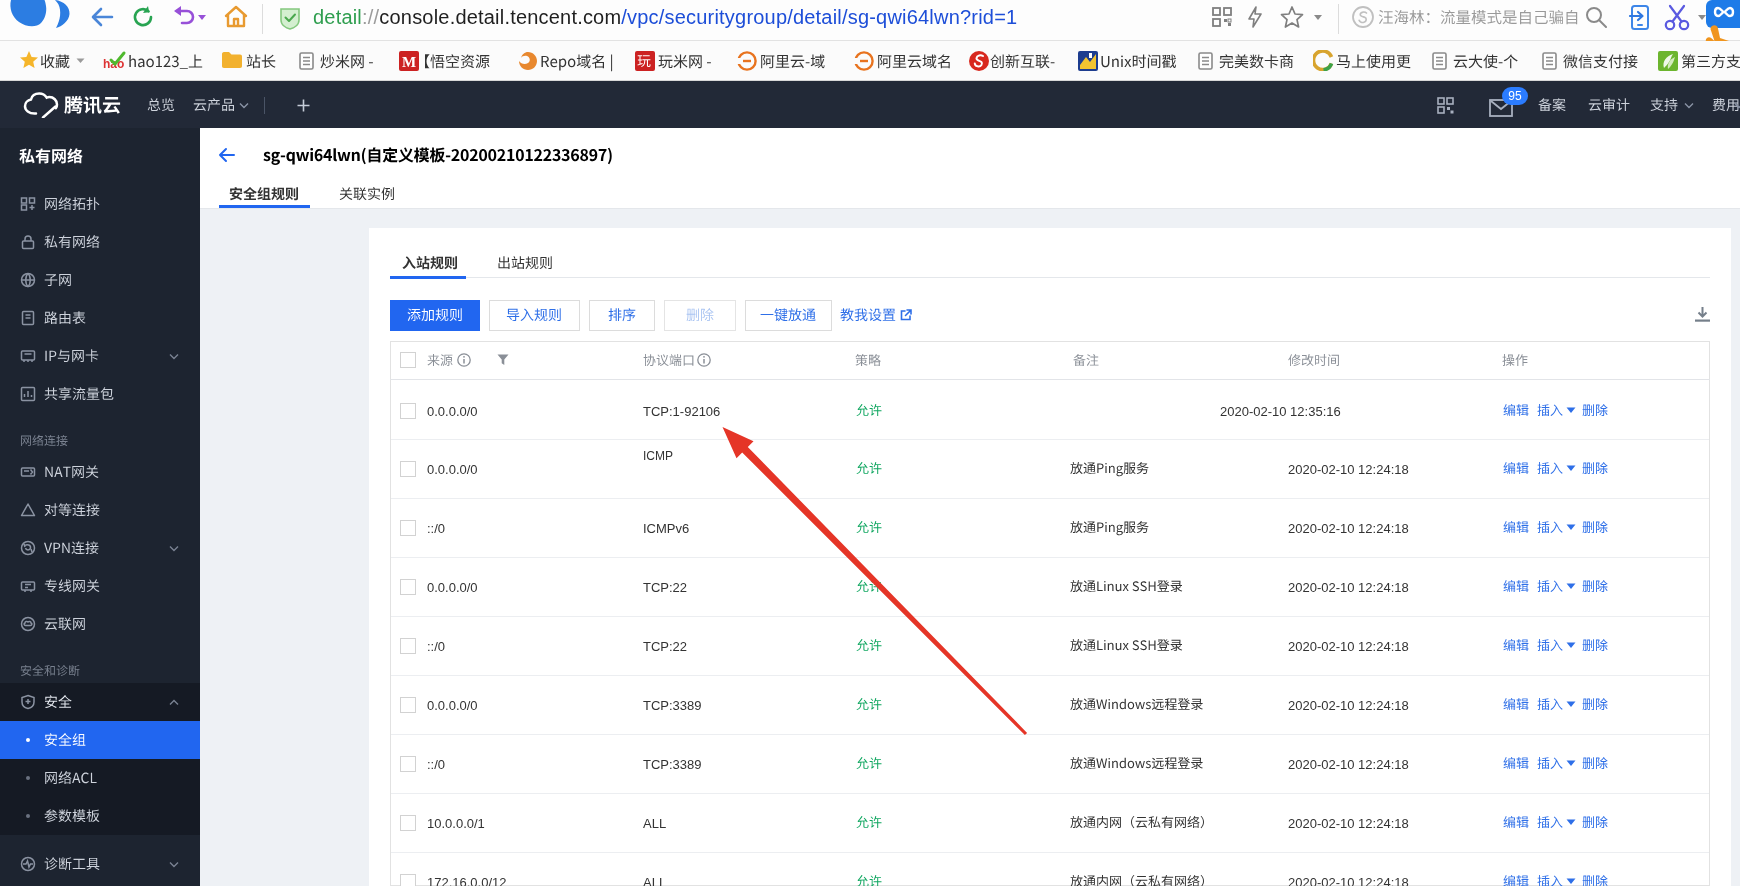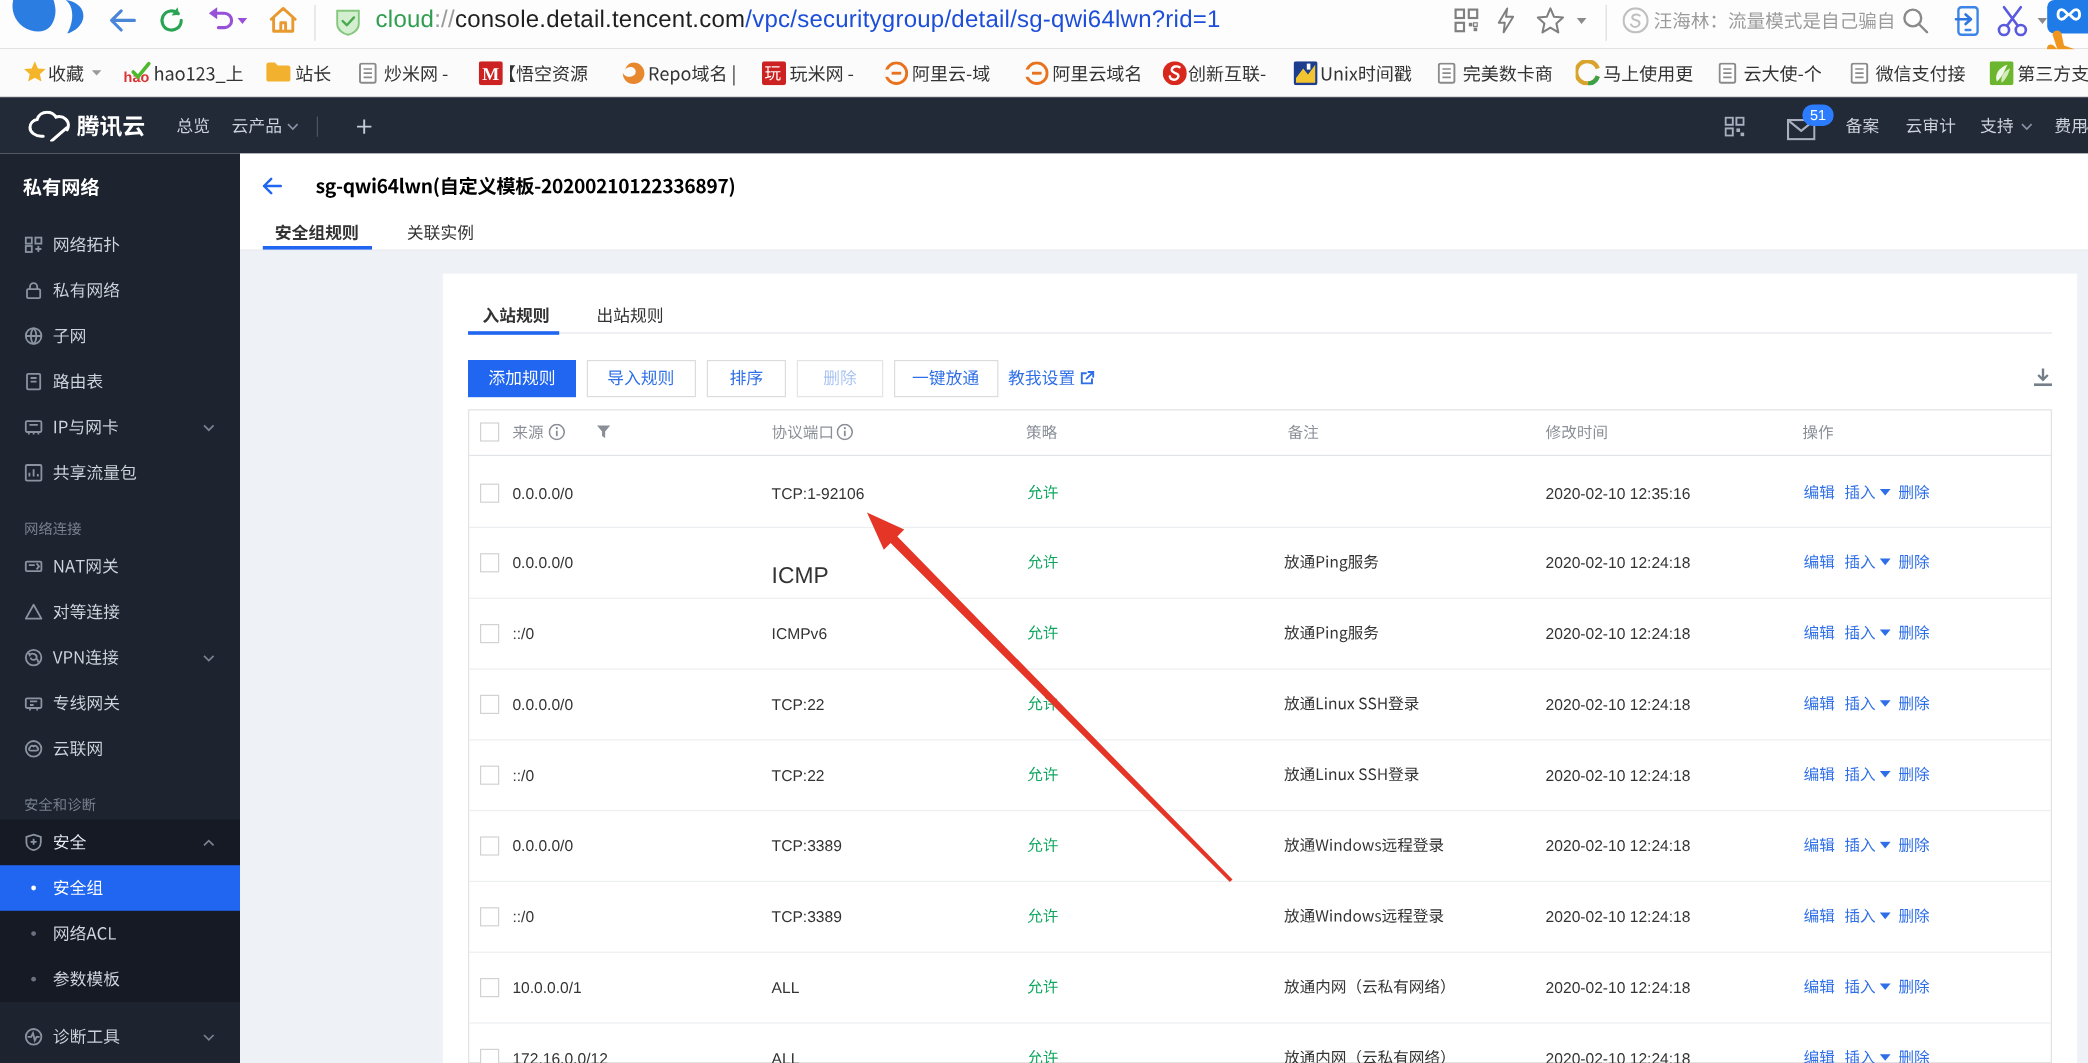--- a/index.html
+++ b/index.html
@@ -26,21 +26,21 @@
     <path d="M1 1 L5 6 L9 1 Z" fill="#9750d8"></path>
   </svg>
 <svg class="a" style="left:223px;top:4px;" width="26" height="26" viewBox="0 0 26 26">
     <path d="M3 12 L13 3 L23 12 M5 10.5 V22 H21 V10.5 M11 22 V15 H15 V22" stroke="#e89a30" stroke-width="2.4" fill="none" stroke-linejoin="round" stroke-linecap="round"></path>
   </svg>
 <div class="a" style="left:262px;top:4px;width:1px;height:30px;background:#dcdcdc"></div>
 <svg class="a" style="left:279px;top:7px;" width="22" height="23" viewBox="0 0 22 23">
     <path d="M2 2 H20 V13 C20 18 15 21 11 22 C7 21 2 18 2 13 Z" fill="#d4efd0" stroke="#84c87e" stroke-width="1.6"></path>
     <path d="M6.5 10.5 L10 14 L16 7.5" stroke="#4aa84e" stroke-width="2" fill="none" stroke-linecap="round" stroke-linejoin="round"></path>
   </svg>
-<div class="lat" style="left:313px;top:17px;transform:translateY(-50%);font-size:20px;letter-spacing:0.2px"><span style="color:#2f9e4f">cloud</span><span style="color:#9b9b9b">://</span><span style="color:#1f1f1f">console.detail.tencent.com</span><span style="color:#1d4ed8">/vpc/securitygroup/detail/sg-qwi64lwn?rid=1</span></div>
+<div class="lat" style="left:313px;top:17px;transform:translateY(-50%);font-size:20px;letter-spacing:0.2px"><span style="color:#2f9e4f">detail</span><span style="color:#9b9b9b">://</span><span style="color:#1f1f1f">console.detail.tencent.com</span><span style="color:#1d4ed8">/vpc/securitygroup/detail/sg-qwi64lwn?rid=1</span></div>
 <svg class="a" style="left:1211px;top:6px;" width="22" height="22" viewBox="0 0 22 22">
     <g stroke="#7f7f7f" stroke-width="1.8" fill="none">
       <rect x="2" y="2" width="7" height="7"></rect>
       <rect x="13" y="2" width="7" height="7"></rect>
       <rect x="2" y="13" width="7" height="7"></rect>
     </g>
     <rect x="13" y="13" width="3" height="3" fill="#7f7f7f"></rect>
     <rect x="17" y="17" width="3" height="3" fill="#7f7f7f"></rect>
     <rect x="17" y="13" width="3" height="3" fill="none" stroke="#7f7f7f"></rect>
   </svg>
@@ -235,21 +235,21 @@
       <rect x="10" y="1" width="6" height="6"></rect>
       <rect x="1" y="10" width="6" height="6"></rect>
     </g>
     <rect x="10" y="10" width="3" height="3" fill="#a8b0bf"></rect>
     <rect x="13.5" y="13.5" width="3" height="3" fill="#a8b0bf"></rect>
   </svg>
 <svg class="a" style="left:1489px;top:99px;" width="24" height="18" viewBox="0 0 24 18">
     <rect x="1" y="1" width="22" height="16" stroke="#a8b0bf" stroke-width="1.8" fill="none"></rect>
     <path d="M2 2 L12 10 L22 2" stroke="#a8b0bf" stroke-width="1.8" fill="none"></path>
   </svg>
-<div class="a" style="left:1502px;top:87px;width:26px;height:18px;border-radius:9px;background:#2b7cff;color:#fff;font-size:12px;text-align:center;line-height:18px;font-family:'Liberation Sans'">51</div>
+<div class="a" style="left:1502px;top:87px;width:26px;height:18px;border-radius:9px;background:#2b7cff;color:#fff;font-size:12px;text-align:center;line-height:18px;font-family:'Liberation Sans'">95</div>
 <svg style="position:absolute;left:1538px;top:96px;overflow:visible" width="28" height="18" viewBox="0 -14 28 18">
     <path fill="#ced3dc" d="M9.6 -9.6C8.9 -8.9 8 -8.3 7 -7.8C6 -8.2 5.2 -8.8 4.6 -9.5L4.8 -9.6ZM5.2 -11.8C4.5 -10.6 3.1 -9.2 1.1 -8.2C1.3 -8.1 1.6 -7.7 1.8 -7.5C2.6 -7.9 3.3 -8.3 3.9 -8.8C4.4 -8.2 5.1 -7.7 5.9 -7.3C4.2 -6.6 2.2 -6.1 0.4 -5.8C0.6 -5.6 0.8 -5.1 0.9 -4.8C2.9 -5.2 5.1 -5.8 7 -6.7C8.7 -5.8 10.8 -5.3 13 -5.0C13.1 -5.3 13.4 -5.7 13.6 -6.0C11.6 -6.2 9.7 -6.6 8.1 -7.3C9.4 -8.1 10.6 -9 11.3 -10.2L10.6 -10.6L10.4 -10.6H5.6C5.9 -10.9 6.1 -11.2 6.3 -11.6ZM3.5 -1.8H6.4V-0.3H3.5ZM3.5 -2.7V-4.1H6.4V-2.7ZM10.4 -1.8V-0.3H7.5V-1.8ZM10.4 -2.7H7.5V-4.1H10.4ZM2.4 -5.0V1.1H3.5V0.7H10.4V1.1H11.6V-5.0ZM14.7 -3.2V-2.3H19.6C18.4 -1.2 16.3 -0.3 14.5 0.1C14.7 0.3 15 0.7 15.1 0.9C17.1 0.4 19.1 -0.7 20.4 -2.0V1.1H21.5V-2.0C22.8 -0.7 25 0.4 26.9 1.0C27.1 0.7 27.4 0.3 27.6 0.1C25.7 -0.3 23.7 -1.2 22.4 -2.3H27.3V-3.2H21.5V-4.4H20.4V-3.2ZM20 -11.5 20.5 -10.7H15.1V-8.7H16.1V-9.8H25.9V-8.7H27.0V-10.7H21.6C21.4 -11.1 21.2 -11.5 20.9 -11.8ZM23.3 -7.5C22.8 -6.9 22.2 -6.4 21.3 -6.0C20.3 -6.2 19.3 -6.4 18.3 -6.5C18.6 -6.8 18.9 -7.1 19.3 -7.5ZM16.7 -6.0C17.8 -5.8 18.8 -5.6 19.9 -5.4C18.5 -5.1 16.8 -4.8 14.9 -4.7C15 -4.5 15.2 -4.2 15.2 -3.9C17.8 -4.1 19.9 -4.4 21.5 -5.1C23.3 -4.7 24.8 -4.3 26 -3.8L26.8 -4.6C25.7 -4.9 24.3 -5.3 22.7 -5.7C23.4 -6.2 24 -6.8 24.4 -7.5H27.2V-8.3H20.0C20.3 -8.7 20.6 -9 20.8 -9.3L19.9 -9.6C19.6 -9.2 19.3 -8.8 18.9 -8.3H14.9V-7.5H18.2C17.7 -6.9 17.1 -6.4 16.7 -6.0Z"></path>
   </svg>
 <svg style="position:absolute;left:1588px;top:96px;overflow:visible" width="42" height="18" viewBox="0 -14 42 18">
     <path fill="#ced3dc" d="M2.3 -10.6V-9.6H11.8V-10.6ZM2 0.6C2.5 0.4 3.4 0.3 11.1 -0.3C11.4 0.2 11.7 0.7 11.9 1.2L12.9 0.6C12.2 -0.7 10.8 -2.8 9.6 -4.4L8.7 -3.9C9.2 -3.1 9.9 -2.2 10.4 -1.3L3.4 -0.8C4.5 -2.1 5.7 -3.9 6.6 -5.6H13.2V-6.7H0.8V-5.6H5.1C4.2 -3.8 3.1 -2.1 2.7 -1.6C2.2 -1 1.9 -0.6 1.6 -0.6C1.7 -0.2 1.9 0.4 2 0.6ZM20 -11.6C20.2 -11.2 20.5 -10.7 20.6 -10.3H15.2V-8.0H16.2V-9.3H25.7V-8.0H26.8V-10.3H21.6L21.8 -10.3C21.7 -10.7 21.4 -11.4 21.1 -11.9ZM17 -4.1H20.4V-2.5H17.0ZM17 -5.0V-6.5H20.4V-5.0ZM24.9 -4.1V-2.5H21.5V-4.1ZM24.9 -5.0H21.5V-6.5H24.9ZM20.4 -8.8V-7.4H16.0V-0.8H17.0V-1.5H20.4V1.1H21.5V-1.5H24.9V-0.8H26.0V-7.4H21.5V-8.8ZM29.9 -10.8C30.7 -10.2 31.7 -9.2 32.1 -8.6L32.8 -9.4C32.4 -10 31.4 -10.9 30.6 -11.5ZM28.6 -7.4V-6.3H30.9V-1.3C30.9 -0.7 30.4 -0.3 30.2 -0.1C30.4 0.1 30.6 0.6 30.7 0.9C31 0.6 31.4 0.3 34 -1.6C33.9 -1.8 33.7 -2.3 33.7 -2.5L31.9 -1.4V-7.4ZM36.8 -11.7V-7.1H33.2V-6.0H36.8V1.1H37.9V-6.0H41.4V-7.1H37.9V-11.7Z"></path>
   </svg>
 <svg style="position:absolute;left:1650px;top:96px;overflow:visible" width="28" height="18" viewBox="0 -14 28 18">
     <path fill="#ced3dc" d="M6.4 -11.8V-9.6H1.1V-8.6H6.4V-6.4H1.7V-5.4H3.2L2.9 -5.3C3.7 -3.8 4.7 -2.5 6 -1.5C4.4 -0.7 2.5 -0.2 0.5 0.1C0.7 0.4 1 0.8 1.1 1.1C3.2 0.7 5.2 0.1 7 -0.9C8.6 0.1 10.6 0.7 12.8 1.0C13 0.8 13.3 0.3 13.5 0.0C11.4 -0.2 9.6 -0.8 8.1 -1.5C9.7 -2.6 10.9 -4.1 11.7 -6.0L11 -6.5L10.8 -6.4H7.5V-8.6H12.9V-9.6H7.5V-11.8ZM4 -5.4H10.2C9.5 -4 8.4 -2.9 7.1 -2.1C5.7 -3 4.7 -4.1 4 -5.4ZM20.3 -2.9C20.9 -2.1 21.5 -1 21.8 -0.4L22.7 -0.9C22.4 -1.6 21.7 -2.6 21.1 -3.3ZM22.8 -11.7V-9.9H19.8V-9.0H22.8V-7.2H19.1V-6.2H24.6V-4.7H19.2V-3.7H24.6V-0.2C24.6 0 24.6 0.1 24.3 0.1C24.1 0.1 23.4 0.1 22.6 0.1C22.8 0.4 22.9 0.8 22.9 1.1C24 1.1 24.7 1.1 25.1 0.9C25.5 0.8 25.6 0.5 25.6 -0.2V-3.7H27.4V-4.7H25.6V-6.2H27.4V-7.2H23.8V-9.0H26.8V-9.9H23.8V-11.7ZM16.4 -11.7V-8.9H14.6V-8.0H16.4V-4.9C15.6 -4.7 14.9 -4.5 14.4 -4.3L14.7 -3.3L16.4 -3.9V-0.2C16.4 0.1 16.3 0.1 16.2 0.1C16 0.1 15.4 0.1 14.8 0.1C15 0.4 15.1 0.8 15.1 1.1C16 1.1 16.6 1.1 16.9 0.9C17.2 0.7 17.4 0.4 17.4 -0.1V-4.2L18.9 -4.7L18.8 -5.6L17.4 -5.2V-8.0H18.9V-8.9H17.4V-11.7Z"></path>
   </svg>
 <svg class="a" style="left:1684px;top:102px;" width="10" height="7" viewBox="0 0 10 7">
@@ -502,37 +502,37 @@
   </svg>
 <svg style="position:absolute;left:1502px;top:352px;overflow:visible" width="26" height="16" viewBox="0 -13 26 16">
     <path fill="#8a8f97" d="M6.9 -9.6H9.9V-8.3H6.9ZM6 -10.4V-7.5H10.8V-10.4ZM5.5 -6.2H7.2V-4.8H5.5ZM9.5 -6.2H11.3V-4.8H9.5ZM2.1 -10.9V-8.3H0.6V-7.4H2.1V-4.5C1.5 -4.3 0.9 -4.1 0.5 -4.0L0.7 -3.1L2.1 -3.6V-0.1C2.1 0.1 2 0.1 1.9 0.1C1.8 0.1 1.4 0.1 0.9 0.1C1.1 0.3 1.2 0.7 1.2 1.0C1.9 1 2.3 0.9 2.6 0.8C2.9 0.6 3 0.4 3 -0.1V-3.9L4.3 -4.4L4.1 -5.3L3 -4.9V-7.4H4.2V-8.3H3.0V-10.9ZM7.9 -4.0V-3.0H4.4V-2.2H7.3C6.4 -1.3 5 -0.4 3.6 -0.0C3.8 0.2 4.1 0.5 4.2 0.8C5.5 0.3 6.9 -0.6 7.9 -1.7V1.1H8.8V-1.8C9.6 -0.8 10.8 0.2 11.9 0.6C12.1 0.4 12.4 0.1 12.6 -0.1C11.4 -0.5 10.2 -1.3 9.4 -2.2H12.4V-3.0H8.8V-4.0H12.1V-7.0H8.7V-4.0H8.0V-7.0H4.7V-4.0ZM19.8 -10.8C19.2 -8.9 18.1 -7 17 -5.7C17.2 -5.6 17.6 -5.3 17.7 -5.1C18.4 -5.8 19 -6.8 19.6 -7.8H20.5V1.0H21.5V-2.1H25.4V-3.1H21.5V-5.0H25.2V-5.9H21.5V-7.8H25.5V-8.7H20.0C20.3 -9.3 20.6 -9.9 20.8 -10.5ZM16.7 -10.9C16 -8.9 14.8 -6.9 13.5 -5.7C13.7 -5.5 13.9 -4.9 14 -4.7C14.5 -5.2 14.9 -5.7 15.3 -6.3V1.0H16.3V-7.8C16.8 -8.7 17.3 -9.6 17.6 -10.6Z"></path>
   </svg>
 <div class="a" style="left:400px;top:402.5px;width:16px;height:16px;border:1px solid #d2d2d2;background:#fff"></div>
 <div class="lat" style="left:427px;top:410.5px;transform:translateY(-50%);font-size:13px;color:#333;font-weight:400;letter-spacing:0px">0.0.0.0/0</div>
 <div class="lat" style="left:643px;top:410.5px;transform:translateY(-50%);font-size:13px;color:#333;font-weight:400;letter-spacing:0px">TCP:1-92106</div>
 <svg style="position:absolute;left:856px;top:402px;overflow:visible" width="26" height="16" viewBox="0 -13 26 16">
     <path fill="#0ea65f" d="M1.9 -5.0C2.2 -5.1 2.6 -5.2 4.4 -5.3C4.3 -2.4 3.7 -0.6 0.4 0.3C0.7 0.5 0.9 0.8 1 1.1C4.6 0 5.2 -2 5.4 -5.4L7.4 -5.6V-0.7C7.4 0.5 7.8 0.8 9 0.8C9.2 0.8 10.7 0.8 11 0.8C12.2 0.8 12.4 0.2 12.6 -2.1C12.3 -2.2 11.9 -2.4 11.6 -2.6C11.6 -0.5 11.5 -0.1 10.9 -0.1C10.6 -0.1 9.3 -0.1 9.1 -0.1C8.5 -0.1 8.4 -0.2 8.4 -0.7V-5.7L10 -5.8C10.3 -5.4 10.6 -5 10.8 -4.7L11.7 -5.3C11 -6.3 9.6 -8 8.5 -9.3L7.7 -8.8C8.3 -8.2 8.9 -7.4 9.4 -6.6L3.2 -6.2C4.4 -7.4 5.6 -9 6.6 -10.6L5.5 -11.0C4.5 -9.2 3.1 -7.3 2.6 -6.9C2.2 -6.4 1.9 -6 1.6 -6.0C1.7 -5.7 1.9 -5.2 1.9 -5.0ZM14.6 -10.0C15.2 -9.3 16.1 -8.5 16.5 -7.9L17.2 -8.6C16.8 -9.1 15.9 -10 15.2 -10.5ZM17.6 -4.7V-3.8H21.2V1.0H22.2V-3.8H25.5V-4.7H22.2V-7.9H25.0V-8.8H19.8C20 -9.4 20.2 -10.1 20.3 -10.8L19.3 -10.9C19 -9.1 18.4 -7.4 17.6 -6.3C17.8 -6.2 18.3 -6 18.5 -5.9C18.9 -6.4 19.2 -7.1 19.5 -7.9H21.2V-4.7ZM15.7 0.7C15.9 0.4 16.2 0.2 18.3 -1.3C18.2 -1.5 18.1 -1.8 18 -2.1L16.6 -1.2V-6.9H13.6V-5.9H15.7V-1.2C15.7 -0.7 15.4 -0.4 15.2 -0.2C15.3 -0 15.6 0.4 15.7 0.7Z"></path>
   </svg>
-<div class="lat" style="left:1288px;top:410.5px;transform:translateY(-50%);font-size:13px;color:#333;font-weight:400;letter-spacing:0px">2020-02-10 12:35:16</div>
+<div class="lat" style="left:1220px;top:410.5px;transform:translateY(-50%);font-size:13px;color:#333;font-weight:400;letter-spacing:0px">2020-02-10 12:35:16</div>
 <svg style="position:absolute;left:1503px;top:402px;overflow:visible" width="26" height="16" viewBox="0 -13 26 16">
     <path fill="#2e6fe8" d="M0.5 -0.7 0.8 0.2C1.8 -0.2 3.2 -0.8 4.5 -1.3L4.3 -2.1C2.9 -1.6 1.5 -1 0.5 -0.7ZM0.8 -5.5C1 -5.6 1.3 -5.7 2.7 -5.8C2.2 -5 1.7 -4.4 1.5 -4.1C1.1 -3.6 0.9 -3.3 0.6 -3.2C0.7 -3 0.8 -2.5 0.9 -2.4C1.1 -2.5 1.5 -2.7 4.4 -3.3C4.4 -3.5 4.3 -3.9 4.3 -4.1L2.2 -3.7C3.1 -4.9 4 -6.3 4.7 -7.8L3.9 -8.2C3.7 -7.7 3.4 -7.2 3.2 -6.7L1.7 -6.6C2.5 -7.7 3.2 -9.2 3.7 -10.6L2.8 -10.9C2.3 -9.3 1.5 -7.6 1.2 -7.2C0.9 -6.8 0.7 -6.4 0.5 -6.4C0.6 -6.1 0.7 -5.7 0.8 -5.5ZM8.1 -4.5V-2.6H7.0V-4.5ZM8.8 -4.5H9.7V-2.6H8.8ZM6.3 -5.4V0.9H7.0V-1.9H8.1V0.6H8.8V-1.9H9.7V0.6H10.4V-1.9H11.3V0.1C11.3 0.2 11.3 0.2 11.2 0.2C11.1 0.2 10.9 0.2 10.6 0.2C10.7 0.4 10.8 0.7 10.8 0.9C11.3 0.9 11.6 0.9 11.8 0.8C12 0.7 12.1 0.5 12.1 0.1V-5.4L11.3 -5.4ZM10.4 -4.5H11.3V-2.6H10.4ZM7.9 -10.7C8.1 -10.4 8.3 -9.9 8.4 -9.5H5.4V-6.7C5.4 -4.7 5.3 -1.8 4.1 0.3C4.3 0.4 4.7 0.7 4.8 0.8C6 -1.3 6.3 -4.4 6.3 -6.5H12.0V-9.5H9.5C9.3 -9.9 9.1 -10.5 8.8 -11.0ZM6.3 -8.7H11.0V-7.3H6.3ZM20.2 -9.8H23.6V-8.4H20.2ZM19.3 -10.5V-7.7H24.6V-10.5ZM14.1 -4.3C14.2 -4.4 14.5 -4.5 15 -4.5H16.2V-2.6L13.5 -2.2L13.7 -1.2L16.2 -1.7V1.0H17.1V-1.9L18.6 -2.2L18.5 -3.0L17.1 -2.8V-4.5H18.3V-5.4H17.1V-7.4H16.2V-5.4H14.9C15.3 -6.3 15.7 -7.3 16 -8.4H18.4V-9.4H16.2C16.3 -9.8 16.4 -10.3 16.5 -10.7L15.5 -10.9C15.5 -10.4 15.4 -9.9 15.3 -9.4H13.6V-8.4H15.0C14.8 -7.4 14.5 -6.6 14.4 -6.2C14.1 -5.7 14 -5.2 13.8 -5.2C13.9 -4.9 14 -4.5 14.1 -4.3ZM23.6 -6.1V-5.0H20.3V-6.1ZM18.2 -1 18.4 -0.1 23.6 -0.5V1.0H24.5V-0.6L25.5 -0.7L25.5 -1.5L24.5 -1.4V-6.1H25.4V-7.0H18.5V-6.1H19.4V-1.1ZM23.6 -4.3V-3.1H20.3V-4.3ZM23.6 -2.4V-1.4L20.3 -1.1V-2.4Z"></path>
   </svg>
 <svg style="position:absolute;left:1537px;top:402px;overflow:visible" width="26" height="16" viewBox="0 -13 26 16">
     <path fill="#2e6fe8" d="M9.5 -3.2V-2.3H11.0V-0.5H9.0V-7.0H12.3V-7.9H9.0V-9.5C10 -9.6 11 -9.8 11.7 -10.0L11.2 -10.8C9.8 -10.4 7.3 -10.1 5.2 -10.0C5.3 -9.8 5.4 -9.4 5.5 -9.2C6.3 -9.2 7.2 -9.3 8.1 -9.4V-7.9H4.8V-7.0H8.1V-0.5H6.0V-2.3H7.6V-3.1H6.0V-4.7C6.5 -4.9 7.1 -5.1 7.6 -5.3L7.1 -6.1C6.6 -5.8 5.8 -5.5 5.1 -5.3V1.0H6.0V0.4H11.0V1.1H11.9V-5.6H9.5V-4.8H11.0V-3.2ZM2.1 -10.9V-8.3H0.7V-7.4H2.1V-4.4L0.5 -4.0L0.7 -3.1L2.1 -3.5V-0.1C2.1 0.1 2 0.1 1.9 0.1C1.8 0.1 1.4 0.1 0.9 0.1C1.1 0.4 1.2 0.8 1.2 1.0C1.9 1 2.3 1 2.6 0.8C2.9 0.7 3 0.4 3 -0.1V-3.8L4.4 -4.2L4.3 -5.1L3 -4.7V-7.4H4.3V-8.3H3.0V-10.9ZM16.8 -9.8C17.7 -9.2 18.4 -8.5 18.9 -7.7C18.1 -4 16.5 -1.3 13.5 0.2C13.8 0.4 14.2 0.8 14.4 0.9C17.1 -0.6 18.7 -3 19.7 -6.4C21.2 -3.8 22.1 -0.8 25.1 0.9C25.1 0.6 25.4 0.1 25.5 -0.2C21.2 -2.8 21.6 -7.7 17.4 -10.6Z"></path>
   </svg>
 <svg class="a" style="left:1566px;top:407px;" width="10" height="7" viewBox="0 0 10 7">
     <path d="M0.5 0.5 L5 6 L9.5 0.5 Z" fill="#2e6fe8"></path>
   </svg>
 <svg style="position:absolute;left:1582px;top:402px;overflow:visible" width="26" height="16" viewBox="0 -13 26 16">
     <path fill="#2e6fe8" d="M9.2 -9.5V-2.1H10.0V-9.5ZM11.1 -10.7V-0.1C11.1 0.1 11 0.2 10.9 0.2C10.7 0.2 10.2 0.2 9.5 0.2C9.7 0.4 9.8 0.8 9.8 1.0C10.6 1 11.2 1 11.5 0.9C11.8 0.7 12 0.5 12 -0.1V-10.7ZM0.6 -5.8V-5.0H1.4V-4.3C1.4 -2.7 1.3 -0.8 0.5 0.6C0.7 0.7 1.1 0.9 1.2 1.1C2.1 -0.4 2.2 -2.6 2.2 -4.3V-5.0H3.4V-0.2C3.4 -0 3.4 0 3.2 0.0C3.1 0 2.7 0.1 2.2 0.0C2.3 0.3 2.4 0.7 2.5 0.9C3.2 0.9 3.6 0.9 3.9 0.7C4.2 0.6 4.3 0.3 4.3 -0.1V-5.0H5.2V-4.9C5.2 -3.1 5.1 -0.9 4.4 0.6C4.6 0.7 4.9 0.9 5.1 1.0C5.9 -0.6 6 -3.1 6 -4.9V-5.0H7.2V-0.2C7.2 0 7.1 0 7 0.1C6.9 0.1 6.4 0.1 6 0.0C6.1 0.3 6.2 0.7 6.2 0.9C6.9 0.9 7.4 0.9 7.6 0.7C7.9 0.6 8 0.3 8 -0.1V-5.0H8.7V-5.8H8.0V-10.5H5.2V-5.8H4.3V-10.5H1.4V-5.8ZM2.2 -9.6H3.4V-5.8H2.2ZM6 -9.6H7.2V-5.8H6.0ZM19.2 -2.9C18.7 -1.9 18.1 -1 17.4 -0.3C17.6 -0.2 18 0.1 18.1 0.2C18.8 -0.5 19.5 -1.6 20 -2.6ZM22.9 -2.6C23.6 -1.8 24.4 -0.6 24.8 0.1L25.6 -0.3C25.2 -1.1 24.4 -2.2 23.7 -3.0ZM14 -10.4V1.0H14.9V-9.5H16.6C16.2 -8.6 15.8 -7.5 15.5 -6.6C16.5 -5.5 16.7 -4.7 16.7 -3.9C16.7 -3.5 16.6 -3.2 16.4 -3.0C16.3 -2.9 16.2 -2.9 16 -2.9C15.8 -2.9 15.5 -2.9 15.2 -2.9C15.3 -2.7 15.4 -2.3 15.4 -2.1C15.7 -2 16.1 -2 16.3 -2.1C16.6 -2.1 16.9 -2.2 17 -2.3C17.4 -2.6 17.6 -3.1 17.6 -3.8C17.6 -4.7 17.3 -5.6 16.3 -6.7C16.8 -7.7 17.3 -9 17.7 -10.1L17.1 -10.4L16.9 -10.4ZM17.8 -4.5V-3.6H21.2V-0.1C21.2 0.1 21.2 0.1 21 0.1C20.8 0.2 20.2 0.2 19.4 0.1C19.6 0.4 19.7 0.8 19.8 1.0C20.7 1 21.3 1 21.7 0.9C22.1 0.7 22.2 0.4 22.2 -0.1V-3.6H25.4V-4.5H22.2V-6.1H24.2V-6.9H19.0V-6.1H21.2V-4.5ZM21.6 -11.0C20.7 -9.5 19.1 -7.9 17.5 -7.1C17.7 -6.9 18 -6.6 18.1 -6.4C19.4 -7.1 20.7 -8.2 21.6 -9.5C22.7 -8.1 23.9 -7.2 25 -6.5C25.2 -6.8 25.4 -7.1 25.7 -7.3C24.5 -7.9 23.3 -8.8 22.1 -10.2L22.4 -10.7Z"></path>
   </svg>
 <div class="a" style="left:391px;top:439px;width:1318px;height:1px;background:#eceef1"></div>
 <div class="a" style="left:400px;top:460.5px;width:16px;height:16px;border:1px solid #d2d2d2;background:#fff"></div>
 <div class="lat" style="left:427px;top:468.5px;transform:translateY(-50%);font-size:13px;color:#333;font-weight:400;letter-spacing:0px">0.0.0.0/0</div>
-<div class="lat" style="left:643px;top:481px;transform:translateY(-50%);font-size:19px;color:#333;font-weight:400;letter-spacing:0px">ICMP</div>
+<div class="lat" style="left:643px;top:456px;transform:translateY(-50%);font-size:12px;color:#333;font-weight:400;letter-spacing:0px">ICMP</div>
 <svg style="position:absolute;left:856px;top:460px;overflow:visible" width="26" height="16" viewBox="0 -13 26 16">
     <path fill="#0ea65f" d="M1.9 -5.0C2.2 -5.1 2.6 -5.2 4.4 -5.3C4.3 -2.4 3.7 -0.6 0.4 0.3C0.7 0.5 0.9 0.8 1 1.1C4.6 0 5.2 -2 5.4 -5.4L7.4 -5.6V-0.7C7.4 0.5 7.8 0.8 9 0.8C9.2 0.8 10.7 0.8 11 0.8C12.2 0.8 12.4 0.2 12.6 -2.1C12.3 -2.2 11.9 -2.4 11.6 -2.6C11.6 -0.5 11.5 -0.1 10.9 -0.1C10.6 -0.1 9.3 -0.1 9.1 -0.1C8.5 -0.1 8.4 -0.2 8.4 -0.7V-5.7L10 -5.8C10.3 -5.4 10.6 -5 10.8 -4.7L11.7 -5.3C11 -6.3 9.6 -8 8.5 -9.3L7.7 -8.8C8.3 -8.2 8.9 -7.4 9.4 -6.6L3.2 -6.2C4.4 -7.4 5.6 -9 6.6 -10.6L5.5 -11.0C4.5 -9.2 3.1 -7.3 2.6 -6.9C2.2 -6.4 1.9 -6 1.6 -6.0C1.7 -5.7 1.9 -5.2 1.9 -5.0ZM14.6 -10.0C15.2 -9.3 16.1 -8.5 16.5 -7.9L17.2 -8.6C16.8 -9.1 15.9 -10 15.2 -10.5ZM17.6 -4.7V-3.8H21.2V1.0H22.2V-3.8H25.5V-4.7H22.2V-7.9H25.0V-8.8H19.8C20 -9.4 20.2 -10.1 20.3 -10.8L19.3 -10.9C19 -9.1 18.4 -7.4 17.6 -6.3C17.8 -6.2 18.3 -6 18.5 -5.9C18.9 -6.4 19.2 -7.1 19.5 -7.9H21.2V-4.7ZM15.7 0.7C15.9 0.4 16.2 0.2 18.3 -1.3C18.2 -1.5 18.1 -1.8 18 -2.1L16.6 -1.2V-6.9H13.6V-5.9H15.7V-1.2C15.7 -0.7 15.4 -0.4 15.2 -0.2C15.3 -0 15.6 0.4 15.7 0.7Z"></path>
   </svg>
 <svg style="position:absolute;left:1070px;top:460px;overflow:visible" width="79" height="16" viewBox="0 -13 79 16">
     <path fill="#333" d="M2.7 -10.7C2.9 -10.1 3.2 -9.4 3.3 -8.9L4.2 -9.2C4.1 -9.7 3.8 -10.4 3.5 -10.9ZM0.6 -8.8V-7.9H2.1V-5.2C2.1 -3.4 1.9 -1.3 0.3 0.4C0.6 0.6 0.9 0.8 1.1 1.0C2.8 -0.8 3 -3 3 -5.2V-5.3H4.8C4.7 -1.7 4.6 -0.4 4.4 -0.1C4.3 0 4.2 0 4 0.0C3.8 0 3.3 0 2.8 -0.0C2.9 0.2 3 0.6 3.1 0.9C3.6 0.9 4.2 0.9 4.5 0.9C4.8 0.9 5 0.8 5.3 0.5C5.6 0 5.7 -1.4 5.7 -5.7C5.8 -5.9 5.8 -6.2 5.8 -6.2H3.0V-7.9H6.3V-8.8ZM8.1 -7.6H10.6C10.3 -5.9 9.9 -4.5 9.3 -3.3C8.7 -4.5 8.3 -5.9 8.1 -7.5ZM8 -10.9C7.6 -8.7 6.9 -6.5 5.8 -5.1C6 -5 6.4 -4.6 6.5 -4.4C6.9 -4.9 7.2 -5.4 7.5 -6.0C7.8 -4.7 8.2 -3.4 8.7 -2.4C8 -1.3 7 -0.4 5.6 0.2C5.8 0.4 6.1 0.8 6.2 1.1C7.5 0.4 8.5 -0.4 9.3 -1.5C10 -0.4 10.8 0.4 11.9 1.0C12.1 0.8 12.4 0.4 12.6 0.2C11.5 -0.4 10.6 -1.2 9.9 -2.4C10.7 -3.8 11.2 -5.5 11.5 -7.6H12.5V-8.5H8.4C8.6 -9.2 8.8 -10 9 -10.8ZM13.8 -9.8C14.6 -9.2 15.6 -8.2 16.1 -7.6L16.8 -8.3C16.3 -8.9 15.3 -9.8 14.5 -10.4ZM16.3 -6.0H13.6V-5.1H15.4V-1.4C14.8 -1.2 14.2 -0.6 13.5 0.1L14.1 0.9C14.8 0 15.4 -0.7 15.9 -0.7C16.2 -0.7 16.6 -0.3 17.1 0.0C18 0.6 19.1 0.7 20.7 0.7C22.1 0.7 24.4 0.7 25.3 0.6C25.3 0.4 25.5 -0.1 25.6 -0.3C24.3 -0.2 22.3 -0.1 20.7 -0.1C19.3 -0.1 18.2 -0.2 17.3 -0.7C16.9 -1 16.6 -1.3 16.3 -1.4ZM17.7 -10.4V-9.7H23.2C22.7 -9.3 22 -8.9 21.4 -8.6C20.7 -8.8 20.1 -9.1 19.5 -9.3L18.9 -8.8C19.7 -8.5 20.6 -8 21.4 -7.7H17.7V-0.9H18.6V-3.1H20.8V-1.0H21.7V-3.1H24.0V-1.9C24 -1.7 23.9 -1.7 23.8 -1.7C23.6 -1.7 23.1 -1.7 22.4 -1.7C22.6 -1.5 22.7 -1.1 22.7 -0.9C23.6 -0.9 24.1 -0.9 24.5 -1.0C24.8 -1.2 24.9 -1.4 24.9 -1.9V-7.7H23.2C23 -7.8 22.6 -8 22.3 -8.2C23.2 -8.7 24.2 -9.3 24.9 -10.0L24.3 -10.5L24.1 -10.4ZM24 -6.9V-5.8H21.7V-6.9ZM18.6 -5.0H20.8V-3.8H18.6ZM18.6 -5.8V-6.9H20.8V-5.8ZM24 -5.0V-3.8H21.7V-5.0ZM27.3 0.0H28.5V-3.8H30.1C32.2 -3.8 33.6 -4.7 33.6 -6.7C33.6 -8.8 32.2 -9.5 30 -9.5H27.3ZM28.5 -4.8V-8.6H29.9C31.6 -8.6 32.4 -8.1 32.4 -6.7C32.4 -5.4 31.6 -4.8 29.9 -4.8ZM35.4 0.0H36.6V-7.1H35.4ZM36 -8.5C36.5 -8.5 36.8 -8.8 36.8 -9.3C36.8 -9.8 36.5 -10.1 36 -10.1C35.6 -10.1 35.2 -9.8 35.2 -9.3C35.2 -8.8 35.6 -8.5 36 -8.5ZM39 0.0H40.2V-5.1C40.9 -5.8 41.4 -6.2 42.1 -6.2C43.1 -6.2 43.5 -5.6 43.5 -4.3V0.0H44.6V-4.5C44.6 -6.3 44 -7.2 42.5 -7.2C41.5 -7.2 40.8 -6.7 40.1 -6.0H40.1L40 -7.1H39.0ZM49.3 3.2C51.5 3.2 52.9 2.1 52.9 0.8C52.9 -0.4 52.1 -0.9 50.4 -0.9H49.0C48.1 -0.9 47.8 -1.2 47.8 -1.6C47.8 -2 48 -2.3 48.3 -2.5C48.6 -2.3 49 -2.2 49.3 -2.2C50.8 -2.2 51.9 -3.2 51.9 -4.7C51.9 -5.3 51.6 -5.8 51.3 -6.1H52.8V-7.1H50.3C50.1 -7.2 49.7 -7.2 49.3 -7.2C47.9 -7.2 46.7 -6.3 46.7 -4.7C46.7 -3.9 47.1 -3.2 47.6 -2.8V-2.8C47.2 -2.5 46.8 -2 46.8 -1.5C46.8 -0.9 47.1 -0.5 47.4 -0.3V-0.2C46.8 0.2 46.4 0.8 46.4 1.4C46.4 2.6 47.6 3.2 49.3 3.2ZM49.3 -3.0C48.5 -3 47.8 -3.7 47.8 -4.7C47.8 -5.8 48.5 -6.4 49.3 -6.4C50.1 -6.4 50.8 -5.8 50.8 -4.7C50.8 -3.7 50.1 -3 49.3 -3.0ZM49.5 2.4C48.2 2.4 47.4 1.9 47.4 1.2C47.4 0.8 47.6 0.4 48.2 0.0C48.5 0.1 48.8 0.1 49.1 0.1H50.3C51.2 0.1 51.7 0.3 51.7 1.0C51.7 1.7 50.8 2.4 49.5 2.4ZM54.5 -10.4V-5.8C54.5 -3.8 54.4 -1.2 53.5 0.6C53.7 0.7 54.1 0.9 54.3 1.1C54.9 -0.2 55.2 -1.8 55.3 -3.4H57.3V-0.1C57.3 0.1 57.3 0.1 57.1 0.1C56.9 0.1 56.4 0.1 55.8 0.1C55.9 0.4 56 0.8 56.1 1.0C56.9 1 57.5 1 57.8 0.9C58.1 0.7 58.3 0.4 58.3 -0.1V-10.4ZM55.4 -9.5H57.3V-7.4H55.4ZM55.4 -6.5H57.3V-4.3H55.3C55.3 -4.8 55.4 -5.3 55.4 -5.8ZM64.2 -5.1C63.9 -4 63.5 -3 62.9 -2.2C62.3 -3 61.8 -4 61.5 -5.1ZM59.4 -10.4V1.0H60.3V-5.1H60.6C61.1 -3.7 61.6 -2.5 62.4 -1.4C61.8 -0.7 61.1 -0.1 60.4 0.2C60.6 0.4 60.8 0.7 60.9 1.0C61.7 0.5 62.3 -0 62.9 -0.7C63.5 0 64.2 0.6 65 1.1C65.2 0.8 65.5 0.5 65.7 0.3C64.9 -0.1 64.1 -0.7 63.5 -1.4C64.3 -2.6 64.9 -4 65.3 -5.8L64.7 -6.0L64.6 -6.0H60.3V-9.5H64.0V-7.9C64 -7.7 63.9 -7.7 63.7 -7.7C63.5 -7.7 62.8 -7.7 62 -7.7C62.2 -7.5 62.3 -7.1 62.3 -6.9C63.3 -6.9 64 -6.9 64.4 -7.0C64.8 -7.1 64.9 -7.4 64.9 -7.9V-10.4ZM71.9 -5.0C71.8 -4.5 71.7 -4.1 71.6 -3.7H67.7V-2.8H71.3C70.6 -1.1 69.1 -0.3 66.8 0.2C67 0.4 67.2 0.8 67.3 1.0C69.9 0.4 71.5 -0.7 72.4 -2.8H76.3C76.1 -1.1 75.8 -0.3 75.5 -0.1C75.4 0.1 75.2 0.1 75 0.1C74.6 0.1 73.8 0.1 73 -0.0C73.2 0.2 73.3 0.6 73.3 0.9C74.1 0.9 74.8 0.9 75.2 0.9C75.7 0.9 76 0.8 76.3 0.5C76.8 0.1 77 -0.9 77.3 -3.2C77.3 -3.4 77.4 -3.7 77.4 -3.7H72.6C72.7 -4 72.8 -4.4 72.9 -4.9ZM75.8 -8.7C75 -8 73.9 -7.3 72.7 -6.9C71.7 -7.3 70.8 -7.9 70.3 -8.6L70.5 -8.7ZM71 -10.9C70.4 -9.8 69.1 -8.5 67.2 -7.5C67.4 -7.4 67.7 -7 67.8 -6.8C68.5 -7.2 69.1 -7.6 69.6 -8.0C70.2 -7.4 70.8 -6.9 71.6 -6.5C70 -6 68.3 -5.7 66.7 -5.5C66.8 -5.3 67 -4.9 67.1 -4.6C69 -4.9 70.9 -5.3 72.7 -5.9C74.2 -5.3 76 -5 78 -4.8C78.1 -5.1 78.4 -5.5 78.6 -5.7C76.8 -5.8 75.2 -6 73.8 -6.4C75.3 -7.1 76.5 -8 77.3 -9.2L76.7 -9.6L76.5 -9.6H71.2C71.5 -10 71.8 -10.3 72 -10.7Z"></path>
   </svg>
 <div class="lat" style="left:1288px;top:468.5px;transform:translateY(-50%);font-size:13px;color:#333;font-weight:400;letter-spacing:0px">2020-02-10 12:24:18</div>
 <svg style="position:absolute;left:1503px;top:460px;overflow:visible" width="26" height="16" viewBox="0 -13 26 16">
     <path fill="#2e6fe8" d="M0.5 -0.7 0.8 0.2C1.8 -0.2 3.2 -0.8 4.5 -1.3L4.3 -2.1C2.9 -1.6 1.5 -1 0.5 -0.7ZM0.8 -5.5C1 -5.6 1.3 -5.7 2.7 -5.8C2.2 -5 1.7 -4.4 1.5 -4.1C1.1 -3.6 0.9 -3.3 0.6 -3.2C0.7 -3 0.8 -2.5 0.9 -2.4C1.1 -2.5 1.5 -2.7 4.4 -3.3C4.4 -3.5 4.3 -3.9 4.3 -4.1L2.2 -3.7C3.1 -4.9 4 -6.3 4.7 -7.8L3.9 -8.2C3.7 -7.7 3.4 -7.2 3.2 -6.7L1.7 -6.6C2.5 -7.7 3.2 -9.2 3.7 -10.6L2.8 -10.9C2.3 -9.3 1.5 -7.6 1.2 -7.2C0.9 -6.8 0.7 -6.4 0.5 -6.4C0.6 -6.1 0.7 -5.7 0.8 -5.5ZM8.1 -4.5V-2.6H7.0V-4.5ZM8.8 -4.5H9.7V-2.6H8.8ZM6.3 -5.4V0.9H7.0V-1.9H8.1V0.6H8.8V-1.9H9.7V0.6H10.4V-1.9H11.3V0.1C11.3 0.2 11.3 0.2 11.2 0.2C11.1 0.2 10.9 0.2 10.6 0.2C10.7 0.4 10.8 0.7 10.8 0.9C11.3 0.9 11.6 0.9 11.8 0.8C12 0.7 12.1 0.5 12.1 0.1V-5.4L11.3 -5.4ZM10.4 -4.5H11.3V-2.6H10.4ZM7.9 -10.7C8.1 -10.4 8.3 -9.9 8.4 -9.5H5.4V-6.7C5.4 -4.7 5.3 -1.8 4.1 0.3C4.3 0.4 4.7 0.7 4.8 0.8C6 -1.3 6.3 -4.4 6.3 -6.5H12.0V-9.5H9.5C9.3 -9.9 9.1 -10.5 8.8 -11.0ZM6.3 -8.7H11.0V-7.3H6.3ZM20.2 -9.8H23.6V-8.4H20.2ZM19.3 -10.5V-7.7H24.6V-10.5ZM14.1 -4.3C14.2 -4.4 14.5 -4.5 15 -4.5H16.2V-2.6L13.5 -2.2L13.7 -1.2L16.2 -1.7V1.0H17.1V-1.9L18.6 -2.2L18.5 -3.0L17.1 -2.8V-4.5H18.3V-5.4H17.1V-7.4H16.2V-5.4H14.9C15.3 -6.3 15.7 -7.3 16 -8.4H18.4V-9.4H16.2C16.3 -9.8 16.4 -10.3 16.5 -10.7L15.5 -10.9C15.5 -10.4 15.4 -9.9 15.3 -9.4H13.6V-8.4H15.0C14.8 -7.4 14.5 -6.6 14.4 -6.2C14.1 -5.7 14 -5.2 13.8 -5.2C13.9 -4.9 14 -4.5 14.1 -4.3ZM23.6 -6.1V-5.0H20.3V-6.1ZM18.2 -1 18.4 -0.1 23.6 -0.5V1.0H24.5V-0.6L25.5 -0.7L25.5 -1.5L24.5 -1.4V-6.1H25.4V-7.0H18.5V-6.1H19.4V-1.1ZM23.6 -4.3V-3.1H20.3V-4.3ZM23.6 -2.4V-1.4L20.3 -1.1V-2.4Z"></path>
   </svg>

